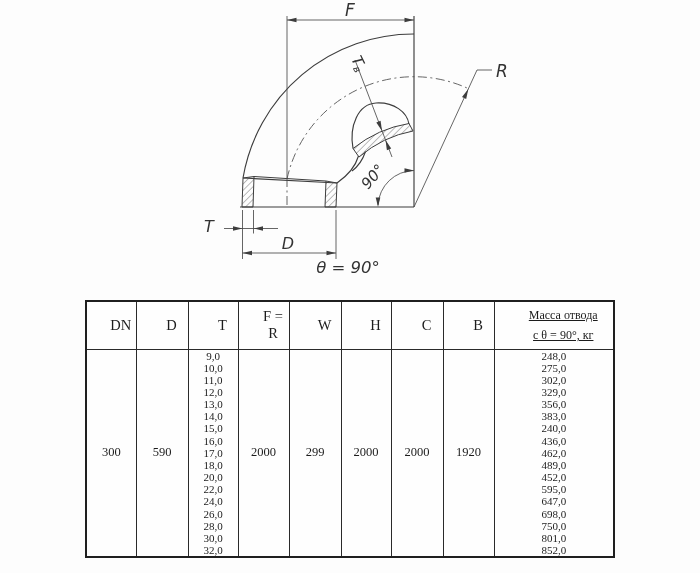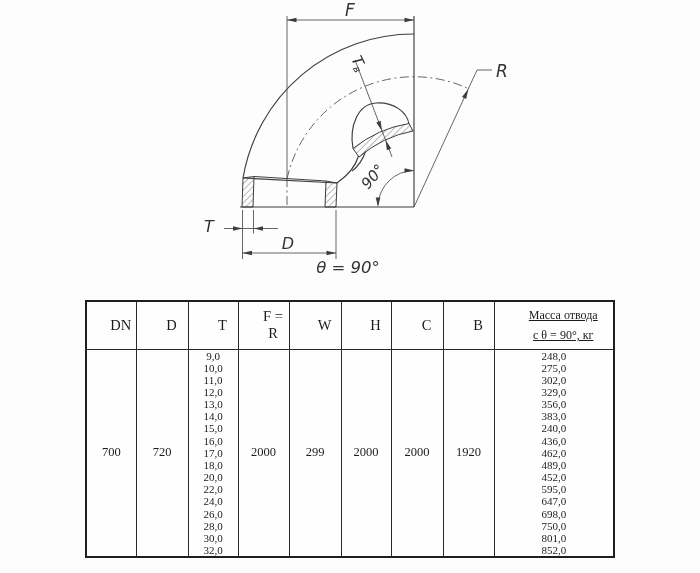--- a/index.html
+++ b/index.html
@@ -123,22 +123,22 @@
         <th>W</th>
         <th>H</th>
         <th>C</th>
         <th>B</th>
         <th class="mass-h">Масса отвода
 с θ =  90°, кг</th>
       </tr>
     </thead>
     <tbody>
       <tr>
-        <td>700</td>
-        <td>720</td>
+        <td>300</td>
+        <td>590</td>
         <td>
             <div class="num-list">9,0
 10,0
 11,0
 12,0
 13,0
 14,0
 15,0
 16,0
 17,0

